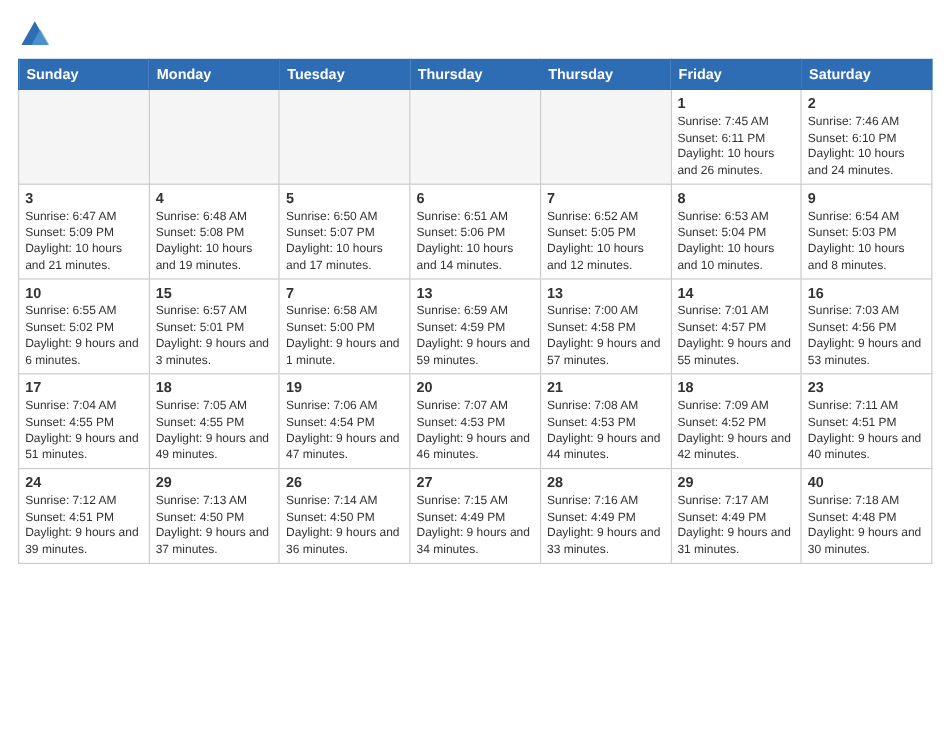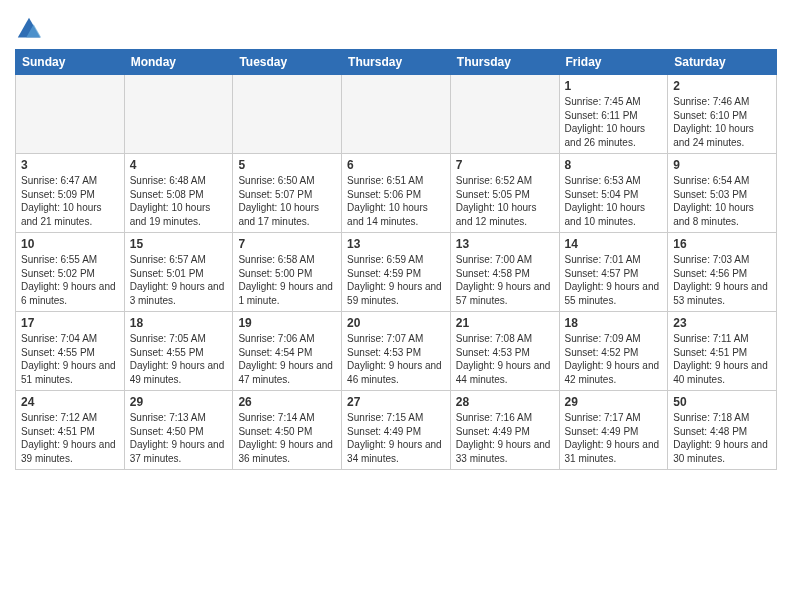--- a/index.html
+++ b/index.html
@@ -257,19 +257,19 @@
           </td>
           <td class="filled">
             <span class="day-number">28</span>
             <div class="day-info">Sunrise: 7:16 AM<br>Sunset: 4:49 PM<br>Daylight: 9 hours and 33 minutes.</div>
           </td>
           <td class="filled">
             <span class="day-number">29</span>
             <div class="day-info">Sunrise: 7:17 AM<br>Sunset: 4:49 PM<br>Daylight: 9 hours and 31 minutes.</div>
           </td>
           <td class="filled">
-            <span class="day-number">50</span>
+            <span class="day-number">40</span>
             <div class="day-info">Sunrise: 7:18 AM<br>Sunset: 4:48 PM<br>Daylight: 9 hours and 30 minutes.</div>
           </td>
         </tr>
       </tbody>
   </table>
 </div>
 
 </body></html>

